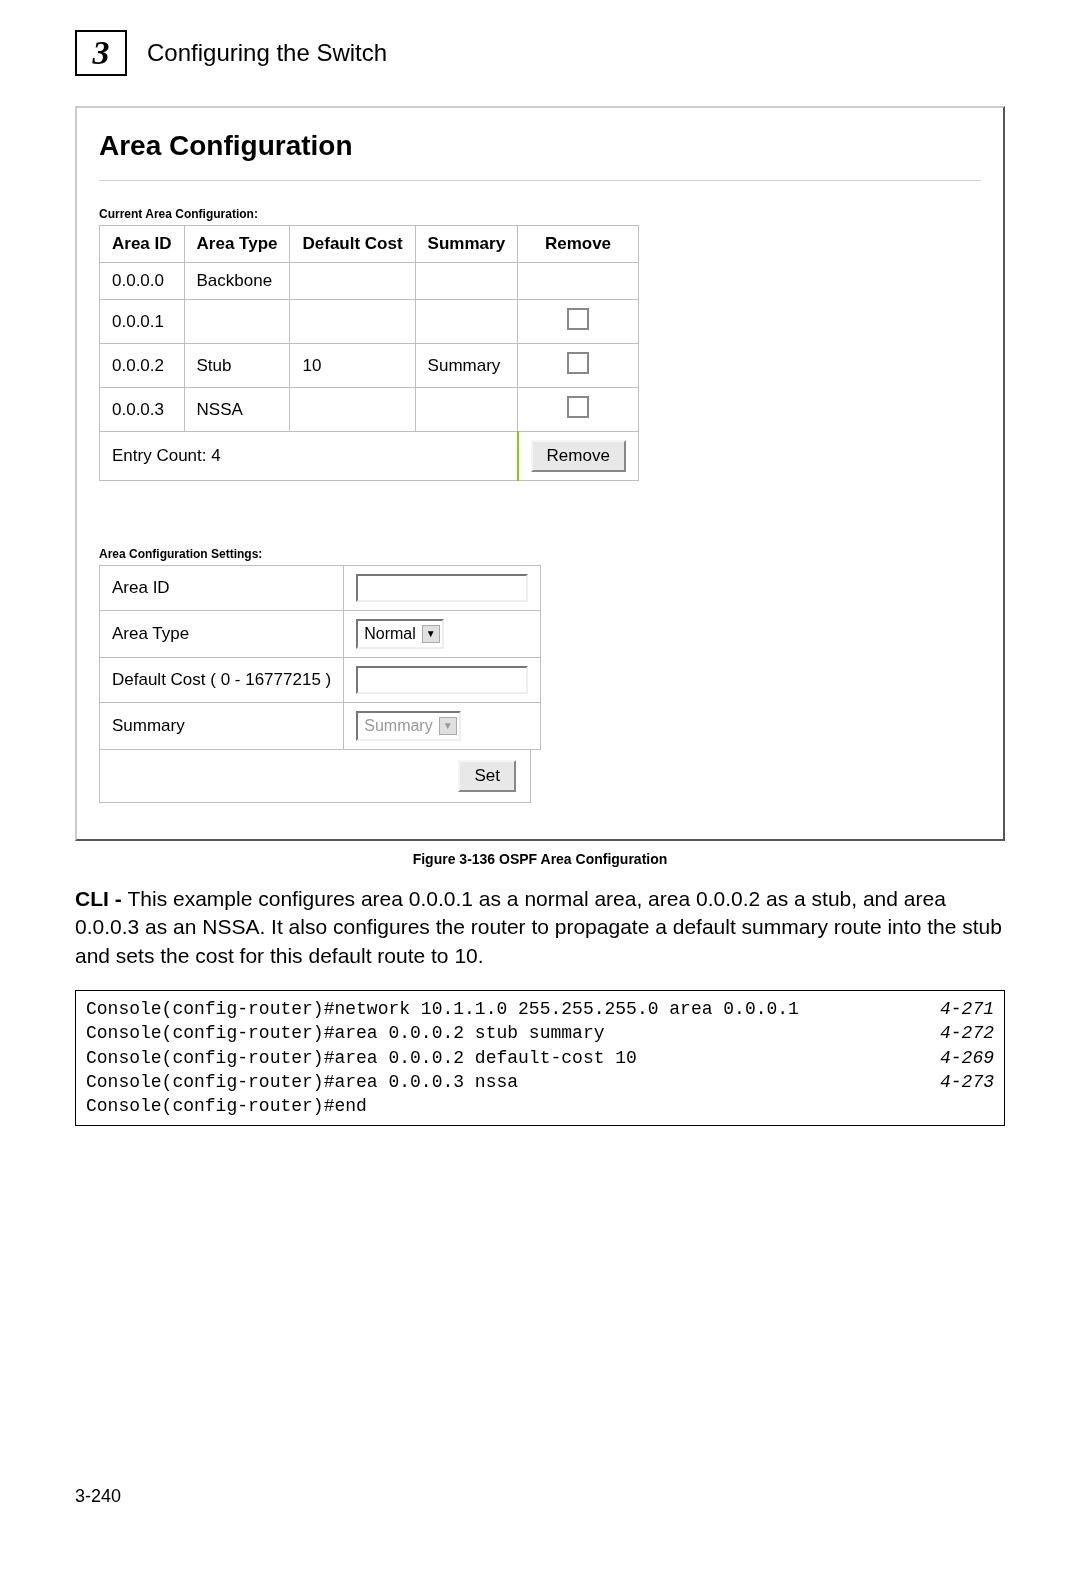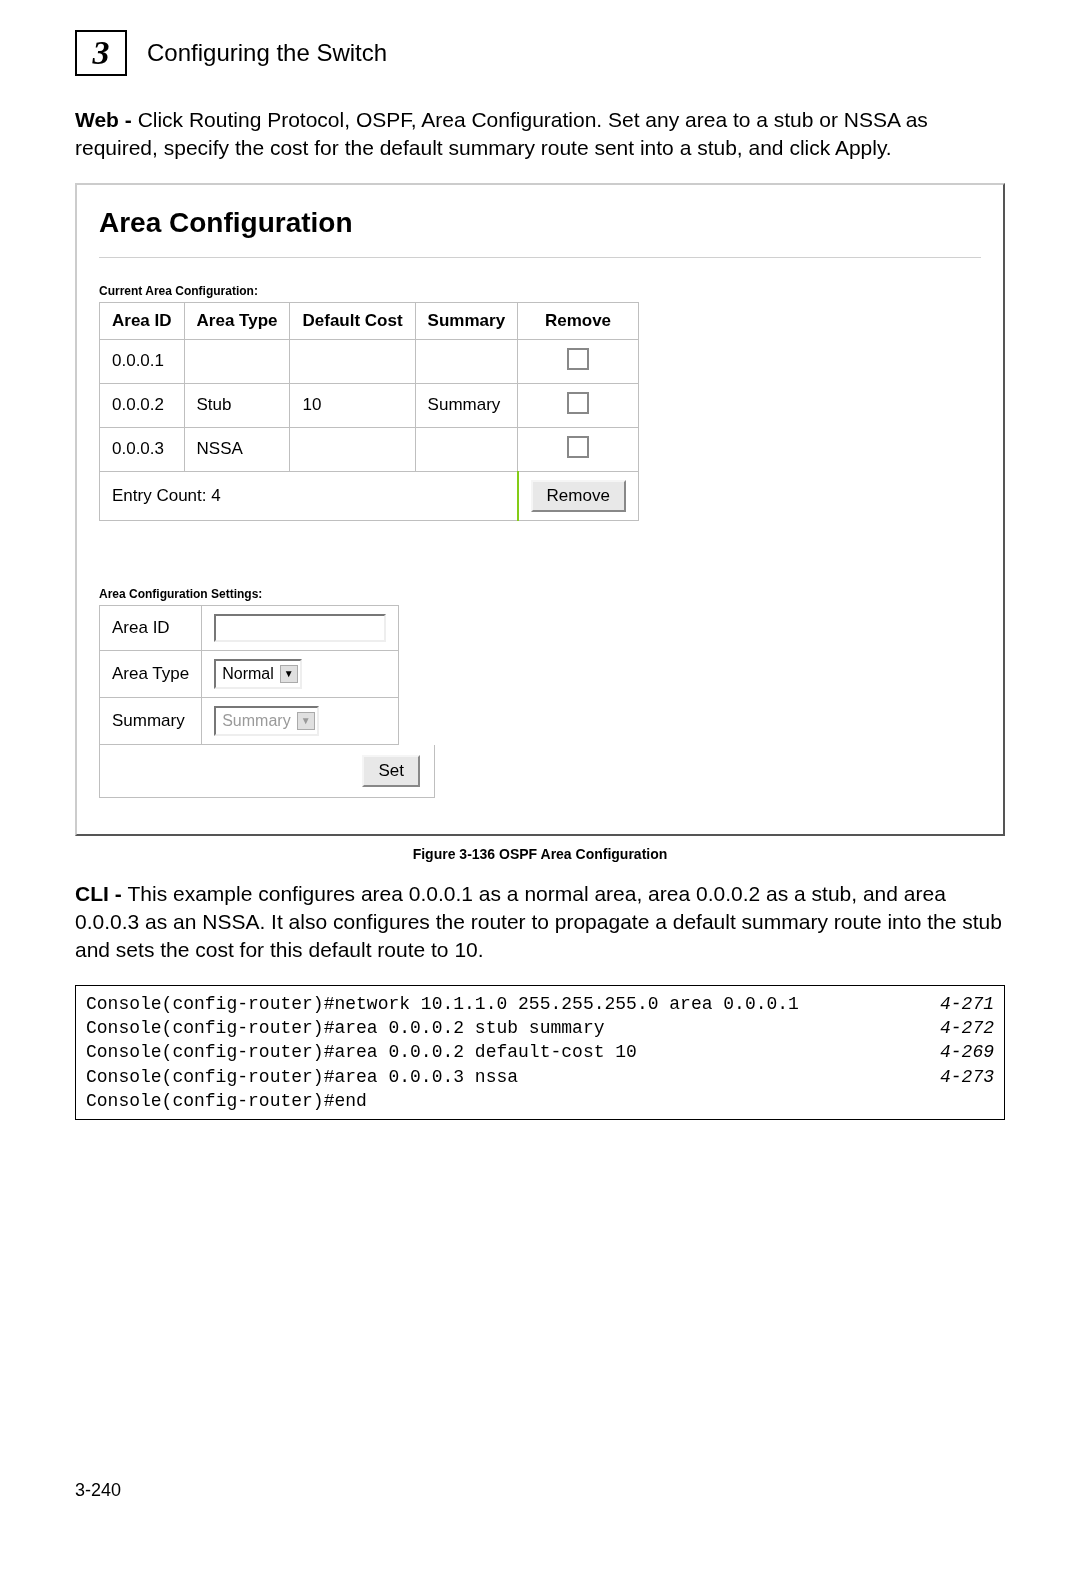--- a/index.html
+++ b/index.html
@@ -194,41 +194,45 @@
 </head>
 <body>
 
 <div class="page">
 
   <div class="header-row">
     <div class="chapter-badge">3</div>
     <div class="chapter-title">Configuring the Switch</div>
   </div>
 
-  <p class="para">
-    <span class="bold-lead">Web - </span><span>Click Routing Protocol, OSPF, Area Configuration. Set any area to a stub or NSSA as required, specify the cost for the default summary route sent into a stub, and click Apply.</span>
-  </p>
 
   <div class="screenshot-panel">
     <div class="panel-title">Area Configuration</div>
     <hr class="panel-hr">
 
     <div class="section-label">Current Area Configuration:</div>
 
     <table class="area-table">
       <thead>
         <tr>
           <th>Area ID</th>
           <th>Area Type</th>
           <th>Default Cost</th>
           <th>Summary</th>
           <th>Remove</th>
         </tr>
       </thead>
       <tbody>
+        <tr>
+          <td>0.0.0.0</td>
+          <td>Backbone</td>
+          <td></td>
+          <td></td>
+          <td></td>
+        </tr>
         <tr>
           <td>0.0.0.1</td>
           <td></td>
           <td></td>
           <td></td>
           <td style="text-align:center;"><span class="remove-checkbox"></span></td>
         </tr>
         <tr>
           <td>0.0.0.2</td>
           <td>Stub</td>
@@ -263,31 +267,35 @@
       <tr>
         <td>Area Type</td>
         <td class="val">
           <span class="select-box">
             <span>Normal</span>
             <span class="select-caret">▼</span>
           </span>
         </td>
       </tr>
       <tr>
+        <td>Default Cost ( 0 - 16777215 )</td>
+        <td class="val"><input class="text-input" type="text" value="" style=""></td>
+      </tr>
+      <tr>
         <td>Summary</td>
         <td class="val">
           <span class="select-box disabled">
             <span>Summary</span>
             <span class="select-caret">▼</span>
           </span>
         </td>
       </tr>
     </tbody>
       </table>
-    <div class="set-row" style="width:336px; box-sizing:border-box;">
+    <div class="set-row" style="width:432px; box-sizing:border-box;">
       <span class="btn">Set</span>
     </div>
   </div>
 
   <div class="figure-caption">Figure 3-136   OSPF Area Configuration</div>
 
   <p class="para">
     <span class="bold-lead">CLI - </span><span>This example configures area 0.0.0.1 as a normal area, area 0.0.0.2 as a stub, and area 0.0.0.3 as an NSSA. It also configures the router to propagate a default summary route into the stub and sets the cost for this default route to 10.</span>
   </p>
 

